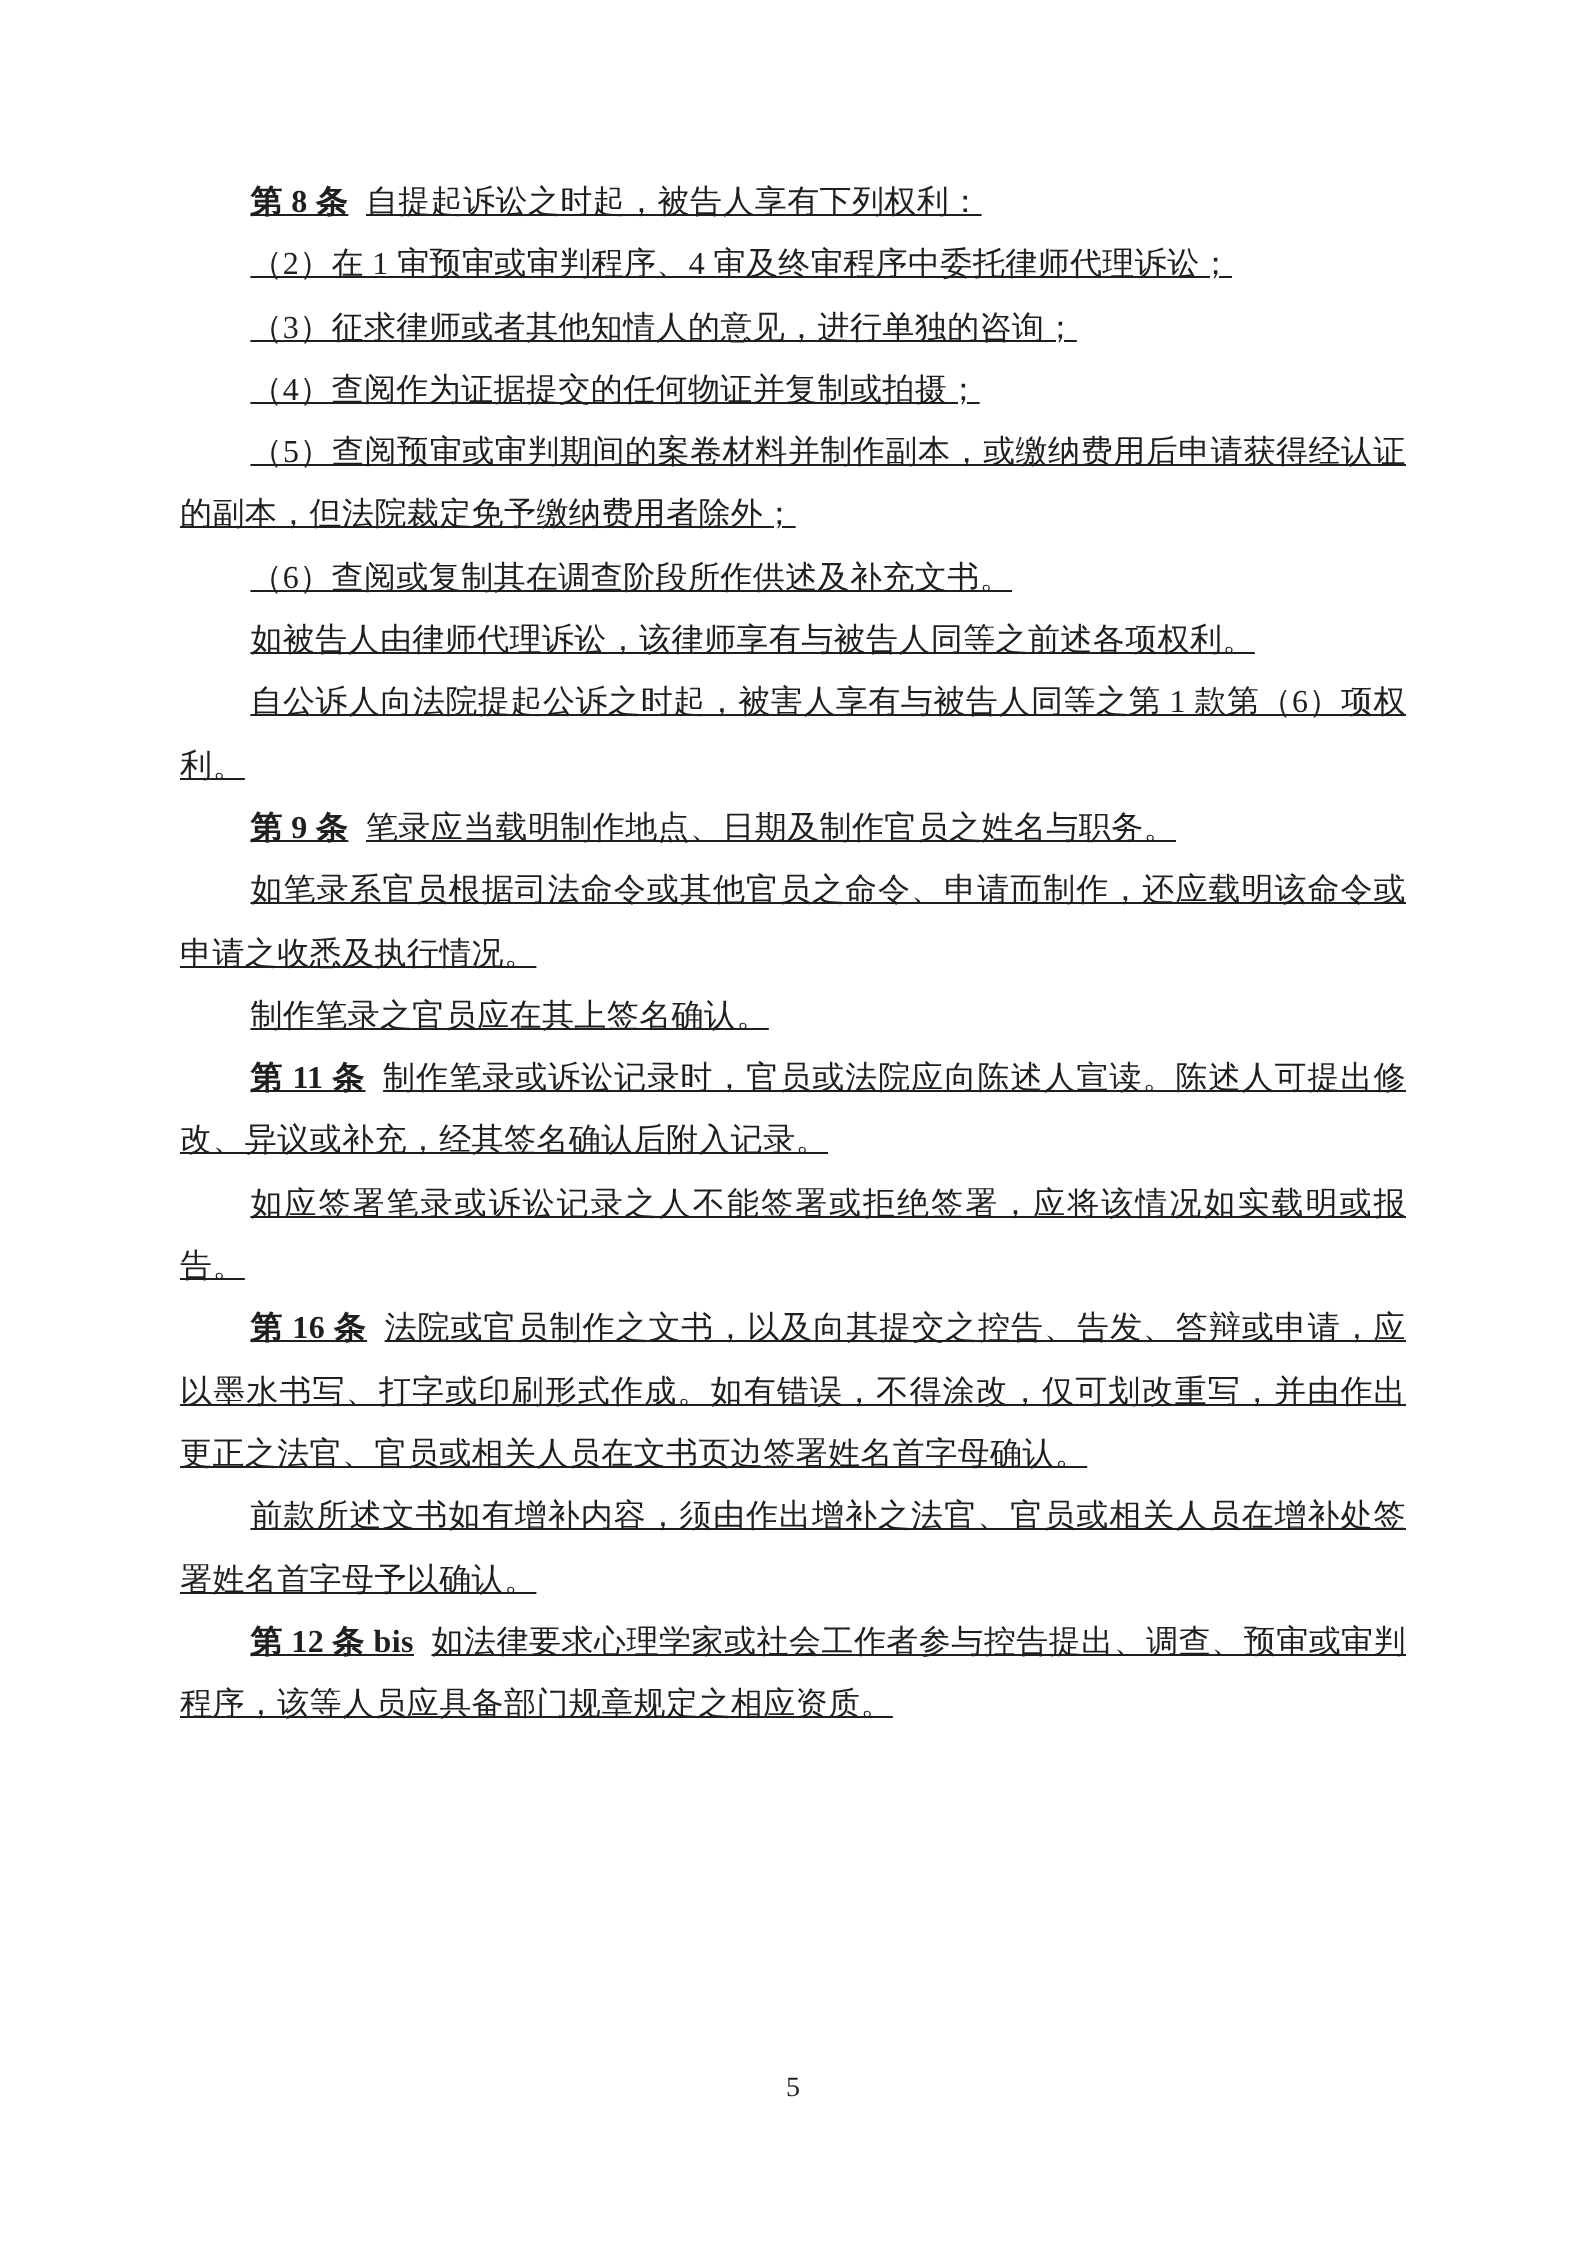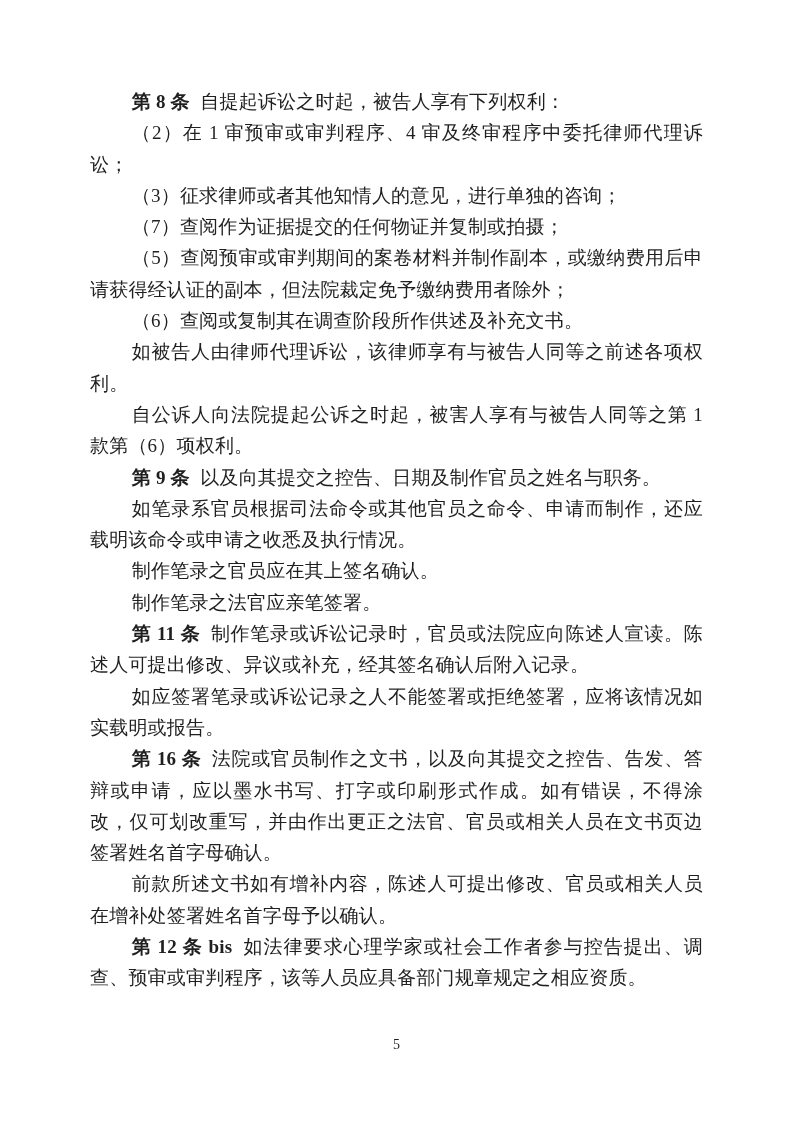--- a/index.html
+++ b/index.html
@@ -17,27 +17,28 @@
     color: #1f1f1f;
   }
   .content {
     position: absolute;
     left: 90px;
     top: 86px;
     width: 613px;
   }
   .para {
     margin: 0;
-    font-size: 19px;
+    font-size: 16px;
     line-height: 31.3px;
     text-align: justify;
     text-justify: inter-character;
     text-indent: 2.2em;
     letter-spacing: 0.2px;
     word-break: break-all;
+    text-decoration: underline;
   }
   .art-label {
     font-weight: bold;
   }
   .art-label:not(:empty) {
     margin-right: 0.55em;
   }
   .page-number {
     position: absolute;
     left: 0;
@@ -50,29 +51,28 @@
   }
 </style>
 </head>
 <body>
 
 <div class="page">
   <div class="content">
     <p class="para"><span class="art-label">第 8 条</span><span>自提起诉讼之时起，被告人享有下列权利：</span></p>
     <p class="para"><span class="art-label"></span><span>（2）在 1 审预审或审判程序、4 审及终审程序中委托律师代理诉讼；</span></p>
     <p class="para"><span class="art-label"></span><span>（3）征求律师或者其他知情人的意见，进行单独的咨询；</span></p>
-    <p class="para"><span class="art-label"></span><span>（7）查阅作为证据提交的任何物证并复制或拍摄；</span></p>
+    <p class="para"><span class="art-label"></span><span>（4）查阅作为证据提交的任何物证并复制或拍摄；</span></p>
     <p class="para"><span class="art-label"></span><span>（5）查阅预审或审判期间的案卷材料并制作副本，或缴纳费用后申请获得经认证的副本，但法院裁定免予缴纳费用者除外；</span></p>
     <p class="para"><span class="art-label"></span><span>（6）查阅或复制其在调查阶段所作供述及补充文书。</span></p>
     <p class="para"><span class="art-label"></span><span>如被告人由律师代理诉讼，该律师享有与被告人同等之前述各项权利。</span></p>
     <p class="para"><span class="art-label"></span><span>自公诉人向法院提起公诉之时起，被害人享有与被告人同等之第 1 款第（6）项权利。</span></p>
-    <p class="para"><span class="art-label">第 9 条</span><span>以及向其提交之控告、日期及制作官员之姓名与职务。</span></p>
+    <p class="para"><span class="art-label">第 9 条</span><span>笔录应当载明制作地点、日期及制作官员之姓名与职务。</span></p>
     <p class="para"><span class="art-label"></span><span>如笔录系官员根据司法命令或其他官员之命令、申请而制作，还应载明该命令或申请之收悉及执行情况。</span></p>
     <p class="para"><span class="art-label"></span><span>制作笔录之官员应在其上签名确认。</span></p>
-    <p class="para"><span class="art-label"></span><span>制作笔录之法官应亲笔签署。</span></p>
     <p class="para"><span class="art-label">第 11 条</span><span>制作笔录或诉讼记录时，官员或法院应向陈述人宣读。陈述人可提出修改、异议或补充，经其签名确认后附入记录。</span></p>
     <p class="para"><span class="art-label"></span><span>如应签署笔录或诉讼记录之人不能签署或拒绝签署，应将该情况如实载明或报告。</span></p>
     <p class="para"><span class="art-label">第 16 条</span><span>法院或官员制作之文书，以及向其提交之控告、告发、答辩或申请，应以墨水书写、打字或印刷形式作成。如有错误，不得涂改，仅可划改重写，并由作出更正之法官、官员或相关人员在文书页边签署姓名首字母确认。</span></p>
-    <p class="para"><span class="art-label"></span><span>前款所述文书如有增补内容，陈述人可提出修改、官员或相关人员在增补处签署姓名首字母予以确认。</span></p>
+    <p class="para"><span class="art-label"></span><span>前款所述文书如有增补内容，须由作出增补之法官、官员或相关人员在增补处签署姓名首字母予以确认。</span></p>
     <p class="para"><span class="art-label">第 12 条 bis</span><span>如法律要求心理学家或社会工作者参与控告提出、调查、预审或审判程序，该等人员应具备部门规章规定之相应资质。</span></p>
   </div>
   <div class="page-number">5</div>
 </div>
 
 </body></html>

